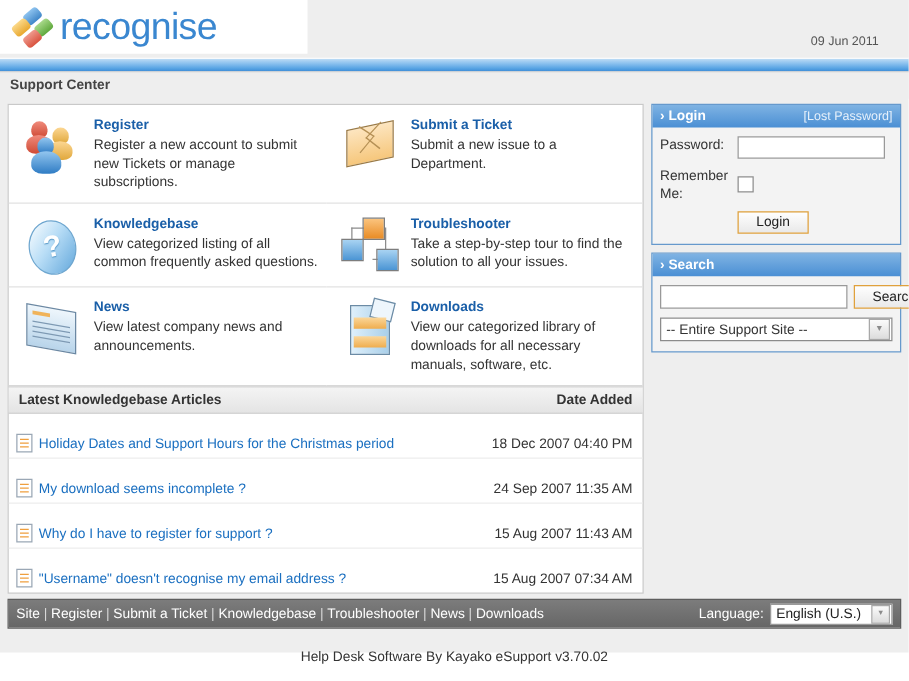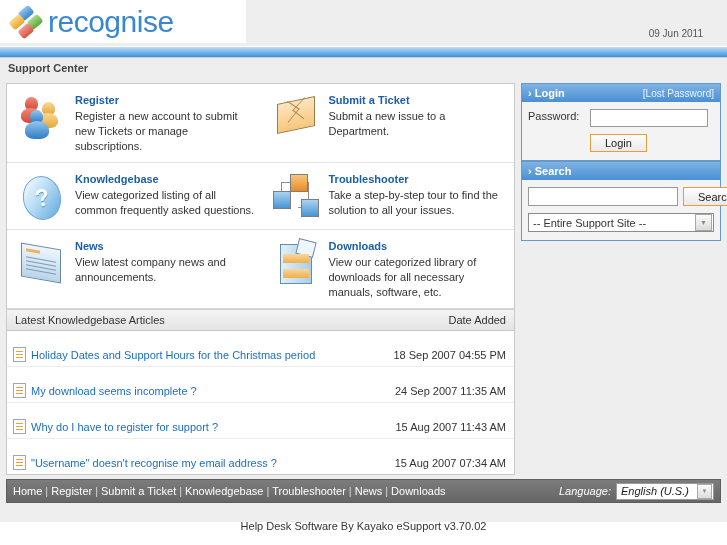--- a/index.html
+++ b/index.html
@@ -248,20 +248,21 @@
   
   .kb-head {
     display: flex;
     justify-content: space-between;
     background: linear-gradient(#f4f4f4,#e4e4e4);
     border-top: 1px solid #d0d0d0;
     border-bottom: 1px solid #c7c7c7;
     padding: 4px 8px;
     font-size: 11px;
     color: #333333;
+    font-weight: bold;
   }
   .kb-row {
     display: flex;
     justify-content: space-between;
     align-items: center;
     padding: 16px 8px 4px 6px;
     border-bottom: 1px solid #ededed;
     gap: 24px;
   }
   .kb-left { display: flex; align-items: center; gap: 5px; }
@@ -282,20 +283,21 @@
     color: #1a6fc0;
     font-size: 11px;
     cursor: pointer;
   }
   .kb-date { font-size: 11px; color: #333333; }
 
   
   .panel {
     border: 1px solid #6699cc;
     background: #f3f3f3;
+    margin-bottom: 6px;
   }
   .panel-head {
     background: linear-gradient(#7fb3e3,#4a8fd4);
     color: #ffffff;
     font-weight: bold;
     font-size: 11px;
     padding: 3px 6px;
     display: flex;
     justify-content: space-between;
     align-items: center;
@@ -415,21 +417,21 @@
     padding: 0 6px;
     color: #ffffff;
     font-size: 11px;
   }
   .footer-links span.sep { margin: 0 3px; color: #d8d8d8; }
   .footer-links a {
     color: #ffffff;
     text-decoration: none;
     cursor: pointer;
   }
-  .lang-wrap { display: flex; align-items: center; gap: 5px; font-style: italic; }
+  .lang-wrap { display: flex; align-items: center; gap: 5px; }
   .lang-sel {
     box-sizing: border-box;
     width: 98px;
     height: 17px;
     background: #ffffff;
     border: 1px solid #9a9a9a;
     color: #222222;
     font-size: 11px;
     display: flex;
     align-items: center;
@@ -574,21 +576,21 @@
       <div>
         <div class="kb-row">
           <div class="kb-left">
             <div class="doc-icon">
               <i style="top:3px;"></i>
                 <i style="top:6px;"></i>
                 <i style="top:9px;"></i>
             </div>
             <span class="kb-link">Holiday Dates and Support Hours for the Christmas period</span>
           </div>
-          <div class="kb-date">18 Sep 2007 04:55 PM</div>
+          <div class="kb-date">18 Dec 2007 04:40 PM</div>
         </div>
         <div class="kb-row">
           <div class="kb-left">
             <div class="doc-icon">
               <i style="top:3px;"></i>
                 <i style="top:6px;"></i>
                 <i style="top:9px;"></i>
             </div>
             <span class="kb-link">My download seems incomplete ?</span>
           </div>
@@ -625,20 +627,26 @@
       <div class="panel">
         <div class="panel-head">
           <span class="ptitle">Login</span>
           <span class="lost">[Lost Password]</span>
         </div>
         <div class="panel-body">
           <div class="form-row">
             <div class="form-label">Password:</div>
             <input class="tbox" type="password" value="" style="">
           </div>
+          <div class="form-row">
+            <div class="form-label">Remember Me:</div>
+            <div style="padding-top:7px;">
+              <div class="cbox"></div>
+            </div>
+          </div>
           <div class="login-btn-wrap">
             <button class="btn">Login</button>
           </div>
         </div>
       </div>
 
       <div class="panel">
         <div class="panel-head">
           <span class="ptitle">Search</span>
         </div>
@@ -652,21 +660,21 @@
             <span class="arrow">▼</span>
           </div>
         </div>
       </div>
 
     </div>
   </div>
 
   <div class="footer-nav">
     <div class="footer-links">
-      <a>Home</a><span class="sep">|</span><a>Register</a><span class="sep">|</span><a>Submit a Ticket</a><span class="sep">|</span><a>Knowledgebase</a><span class="sep">|</span><a>Troubleshooter</a><span class="sep">|</span><a>News</a><span class="sep">|</span><a>Downloads</a>
+      <a>Site</a><span class="sep">|</span><a>Register</a><span class="sep">|</span><a>Submit a Ticket</a><span class="sep">|</span><a>Knowledgebase</a><span class="sep">|</span><a>Troubleshooter</a><span class="sep">|</span><a>News</a><span class="sep">|</span><a>Downloads</a>
     </div>
     <div class="lang-wrap">
       <span>Language:</span>
       <div class="lang-sel">
         <span>English (U.S.)</span>
         <span class="arrow">▼</span>
       </div>
     </div>
   </div>
 

